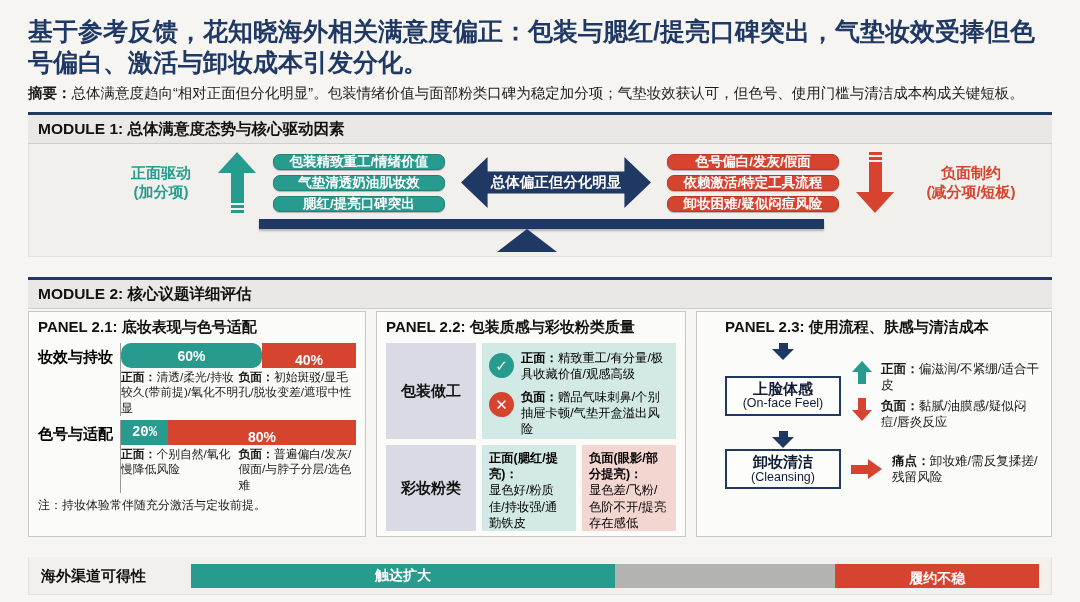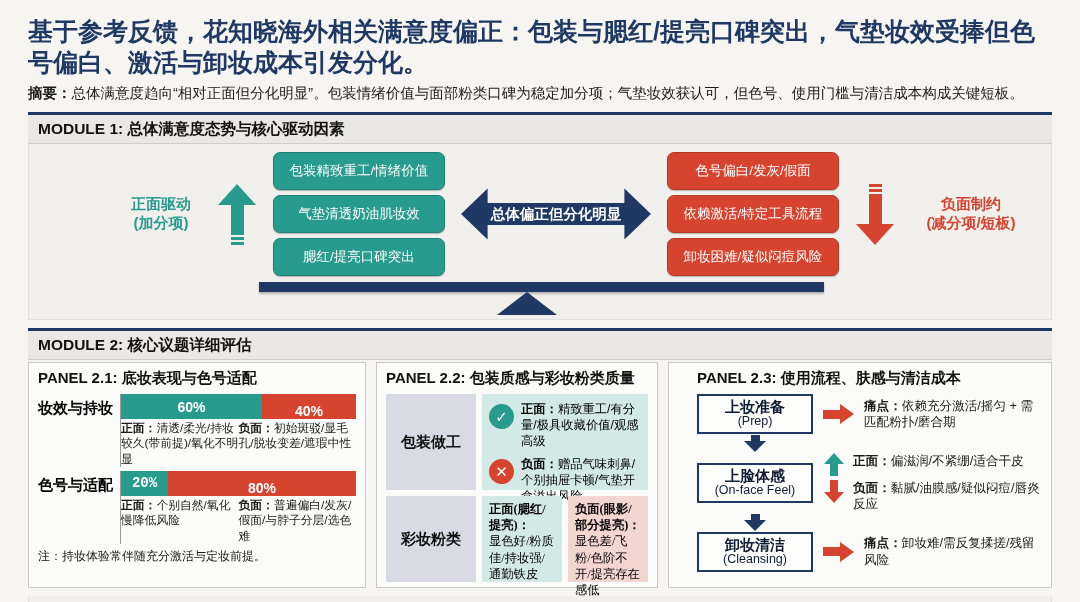--- a/index.html
+++ b/index.html
@@ -6,42 +6,42 @@
   html,body { background:#ffffff; }
   body { font-family:"Liberation Sans","DejaVu Sans",sans-serif; }
   .page { width:1080px; height:602px; background:#f6f5f2; padding:12px 28px 0; overflow:hidden; position:relative; }
 
   
   .title { color:#1f3864; font-size:25px; font-weight:bold; line-height:1.24; margin:4px 0 6px; }
   .summary { font-size:14.5px; color:#1a1a1a; margin:0 0 9px; }
   .summary .lead { font-weight:bold; }
 
   
-  .module { margin-bottom:8px; }
+  .module { margin-bottom:20px; }
   .module-header { background:#e9e8e6; border-top:3px solid #1f3864; border-bottom:1px solid #cfcecc;
                    padding:4px 10px 3px; font-size:15.5px; font-weight:bold; color:#111; }
   .module-body { background:#f1f0ed; border:1px solid #e2e1de; border-top:none; }
 
   
   .m1-row { display:flex; align-items:center; gap:16px; padding:8px 0 0 92px; }
   .drive-label { width:80px; text-align:center; font-weight:bold; font-size:15px; line-height:1.25; }
   .drive-label.pos { color:#279b8d; }
   .drive-label.neg { color:#d6442f; width:120px; }
 
   .v-arrow { display:flex; flex-direction:column; align-items:center; width:40px; }
   .v-arrow .head-up   { width:0; height:0; border-left:19px solid transparent; border-right:19px solid transparent; border-bottom:21px solid #279b8d; }
   .v-arrow .head-down { width:0; height:0; border-left:19px solid transparent; border-right:19px solid transparent; border-top:21px solid #d6442f; }
   .v-arrow .shaft { width:13px; height:30px; }
   .v-arrow .tick  { width:13px; height:3px; margin-top:2px; }
   .v-arrow.teal .shaft,.v-arrow.teal .tick { background:#279b8d; }
   .v-arrow.red  .shaft,.v-arrow.red  .tick { background:#d6442f; }
   .v-arrow.red  .tick { margin:0 0 2px; }
 
   .stack { display:flex; flex-direction:column; gap:5px; }
-  .pill { width:172px; height:38px; border-radius:7px; color:#fff; font-size:13.5px; font-weight:normal;
+  .pill { width:172px; height:16px; border-radius:7px; color:#fff; font-size:13.5px; font-weight:bold;
           display:flex; align-items:center; justify-content:center; box-shadow:0 1px 1px rgba(0,0,0,.25); }
   .pill.teal { background:#279b8d; border:1px solid #1f8277; }
   .pill.red  { background:#d6442f; border:1px solid #b83825; }
 
   .h-arrow { width:190px; height:58px; background:#1f3864; color:#fff; font-size:14.5px; font-weight:bold;
              display:flex; align-items:center; justify-content:center;
              clip-path:polygon(0 50%,14% 6%,14% 31%,86% 31%,86% 6%,100% 50%,86% 94%,86% 69%,14% 69%,14% 94%); }
 
   .beam { width:565px; height:10px; background:#1f3864; margin:6px 0 0 230px; box-shadow:0 2px 2px rgba(0,0,0,.25); }
   .fulcrum { width:0; height:0; margin-left:468px; border-left:30px solid transparent; border-right:30px solid transparent;
@@ -59,30 +59,30 @@
   .p21-content { flex:1; border-left:1px solid #9a9a98; }
   .bar { display:flex; height:25px; }
   .seg { display:flex; align-items:center; justify-content:center; color:#fff; font-size:14px; font-weight:bold; }
   .seg.teal { background:#279b8d; } .seg.red { background:#d6442f;align-items:flex-end; } .seg.gray { background:#b3b3b1; }
   .pc-cols { display:flex; font-size:11.8px; line-height:1.3; padding-top:2px; }
   .pc-cols .col { width:50%; color:#1a1a1a; }
   .pc-lead { font-weight:bold; }
   .p21-note { font-size:12px; color:#1a1a1a; margin-top:2px; }
 
   
-  .p22 { width:282px; }
+  .p22 { width:310px; }
   .p22-row { display:flex; gap:6px; margin-bottom:6px; }
   .p22-label { width:90px; background:#d9dae3; display:flex; align-items:center; justify-content:center;
                font-size:15px; font-weight:bold; color:#111; }
   .p22-content { flex:1; background:#d2e9e5; padding:5px 7px; font-size:12.3px; line-height:1.3; }
   .icon-line { display:flex; gap:7px; align-items:flex-start; margin:3px 0 7px; }
   .circle { flex:0 0 25px; width:25px; height:25px; border-radius:50%; color:#fff; display:flex; align-items:center;
             justify-content:center; font-size:15px; font-weight:bold; margin-top:2px; }
   .circle.teal { background:#279b8d; } .circle.red { background:#d6442f; }
-  .p22-split { flex:1; display:flex; gap:6px;font-family:Liberation Serif, serif; }
+  .p22-split { flex:1; display:flex; gap:6px; }
   .half { width:50%; padding:5px 7px; font-size:12.3px; line-height:1.32; }
   .half.tealbg { background:#d2e9e5; } .half.pinkbg { background:#f4d6d1; }
 
   
   .p23 { flex:1;padding-left:28px; }
   .flow-row { display:flex; align-items:center; gap:10px; }
   .step-box { width:116px; border:2px solid #1f3864; background:#fdfdfc; text-align:center; padding:2px 2px 3px; }
   .step-box .cn { font-size:15px; font-weight:bold; color:#101c33; line-height:1.15; }
   .step-box .en { font-size:12.5px; color:#101c33; line-height:1.1; }
   .arrow-right { display:flex; align-items:center; }
@@ -163,21 +163,21 @@
     <div class="module-header">MODULE 2: 核心议题详细评估</div>
     <div class="panels">
 
       <div class="panel p21">
         <div class="panel-title">PANEL 2.1: 底妆表现与色号适配</div>
 
         <div class="p21-row">
           <div class="p21-label">妆效与持妆</div>
           <div class="p21-content">
             <div class="bar">
-              <div class="seg teal" style="width: 60%;">
+              <div class="seg teal" style="width: 60%; border-radius: 10px;">
                   <span>60%</span>
                 </div>
               <div class="seg red" style="width: 40%;">
                   <span>40%</span>
                 </div>
             </div>
             <div class="pc-cols">
               <div class="col"><span class="pc-lead">正面：</span><span>清透/柔光/持妆较久(带前提)/氧化不明显</span></div>
               <div class="col"><span class="pc-lead">负面：</span><span>初始斑驳/显毛孔/脱妆变差/遮瑕中性</span></div>
             </div>
@@ -227,31 +227,20 @@
           <div class="p22-split">
             <div class="half tealbg"><span class="pc-lead">正面(腮红/提亮)：</span><br><span>显色好/粉质佳/持妆强/通勤铁皮</span></div>
             <div class="half pinkbg"><span class="pc-lead">负面(眼影/部分提亮)：</span><br><span>显色差/飞粉/色阶不开/提亮存在感低</span></div>
           </div>
         </div>
       </div>
 
       <div class="panel p23">
         <div class="panel-title">PANEL 2.3: 使用流程、肤感与清洁成本</div>
 
-        <div class="flow-row">
-          <div class="step-box">
-            <div class="cn">上妆准备</div>
-            <div class="en">(Prep)</div>
-          </div>
-          <div class="arrow-right">
-              <div class="shaft"></div>
-              <div class="head"></div>
-            </div>
-          <div class="flow-text"><span class="pc-lead">痛点：</span><span>依赖充分激活/摇匀 + 需匹配粉扑/磨合期</span></div>
-        </div>
 
         <div class="connector">
             <div class="shaft"></div>
             <div class="head"></div>
           </div>
 
         <div class="flow-row">
           <div class="step-box">
             <div class="cn">上脸体感</div>
             <div class="en">(On-face Feel)</div>

